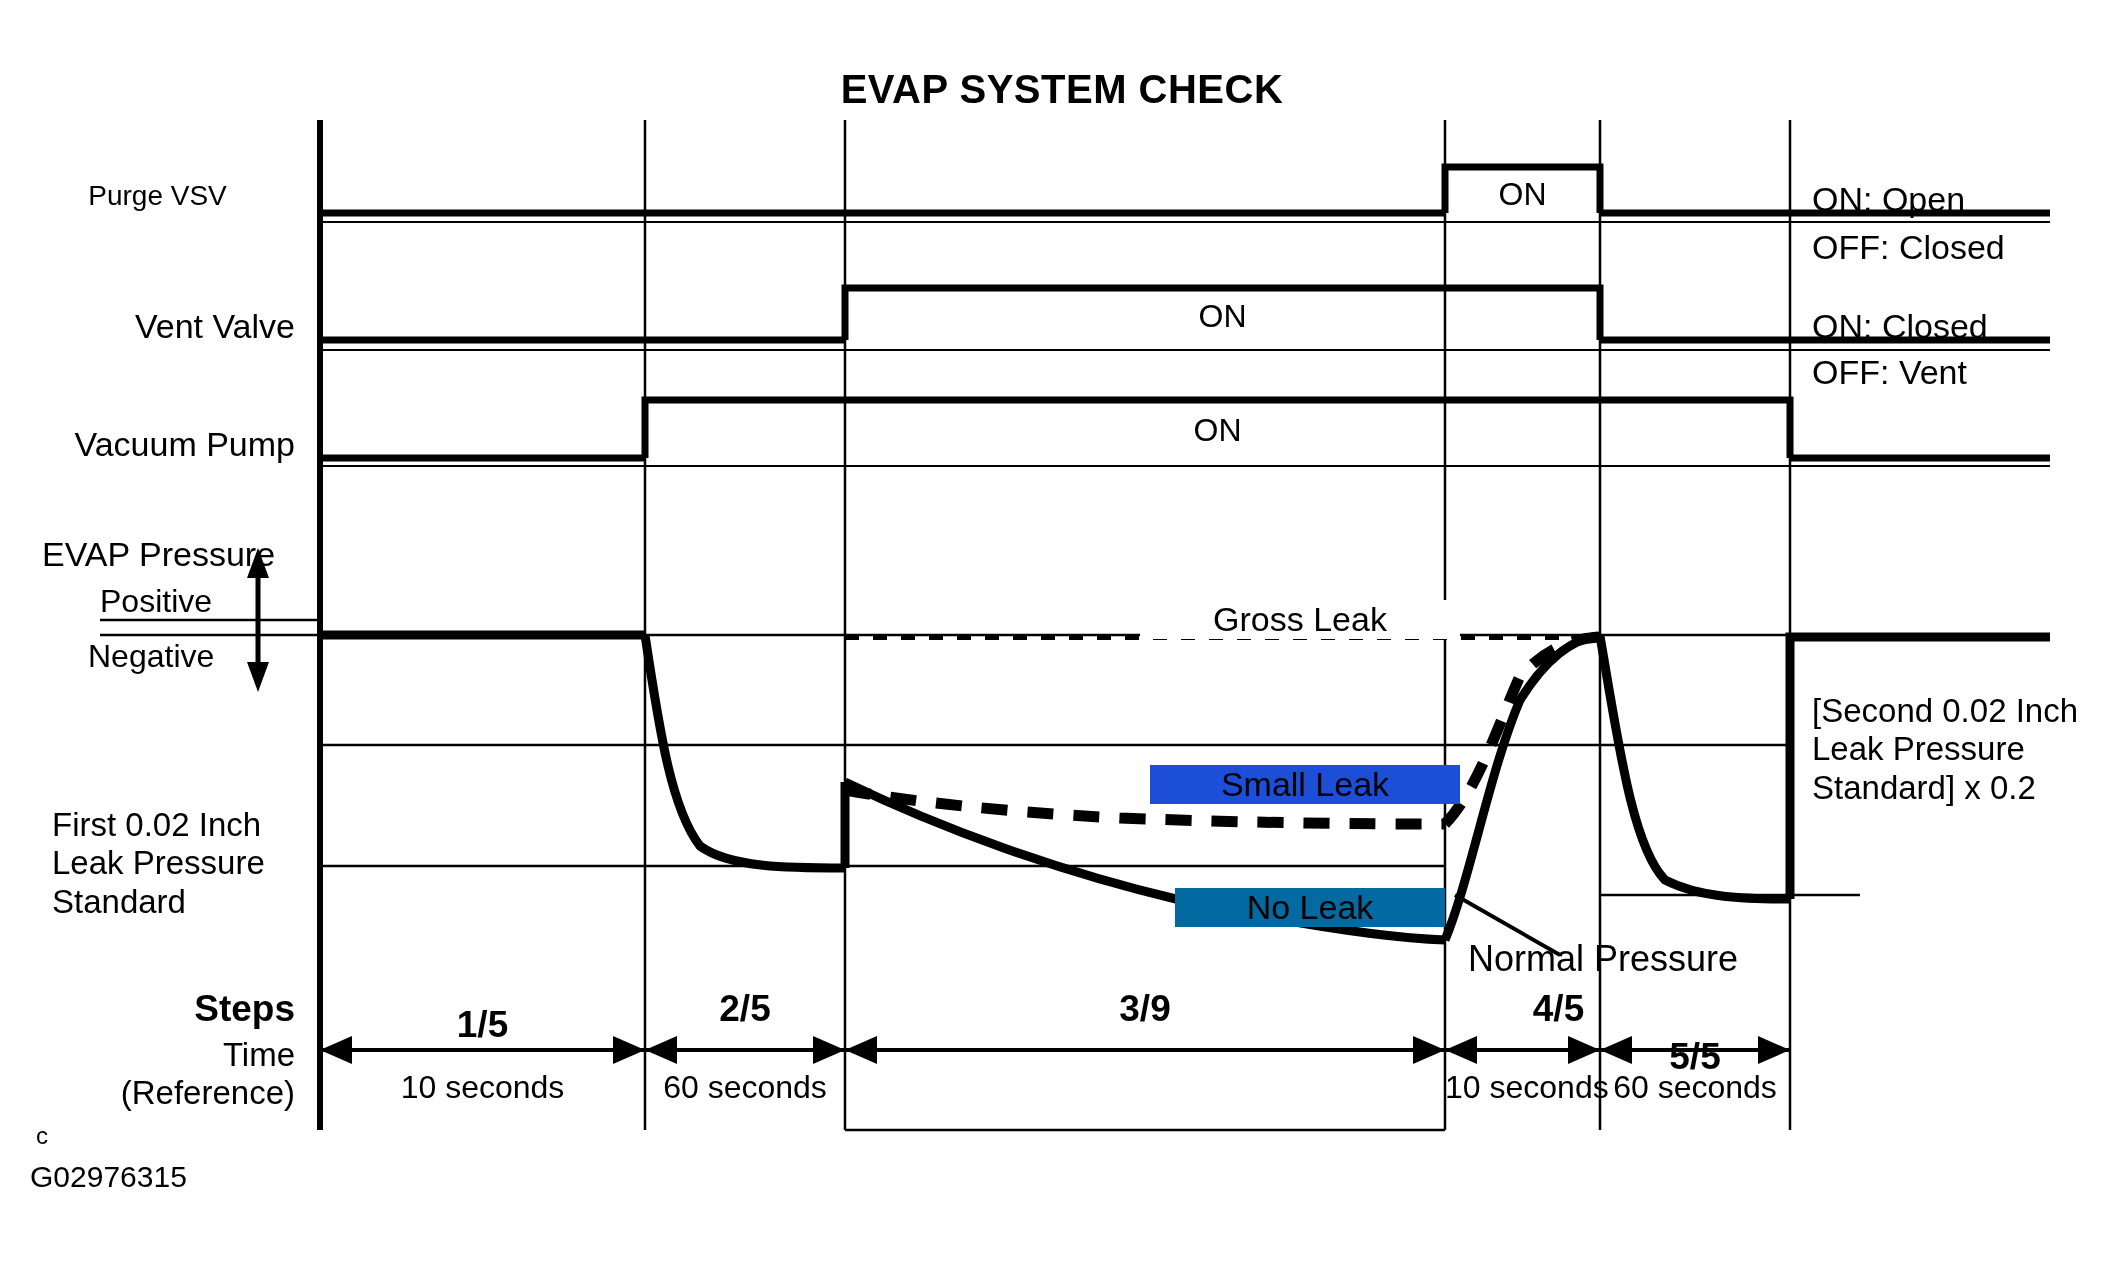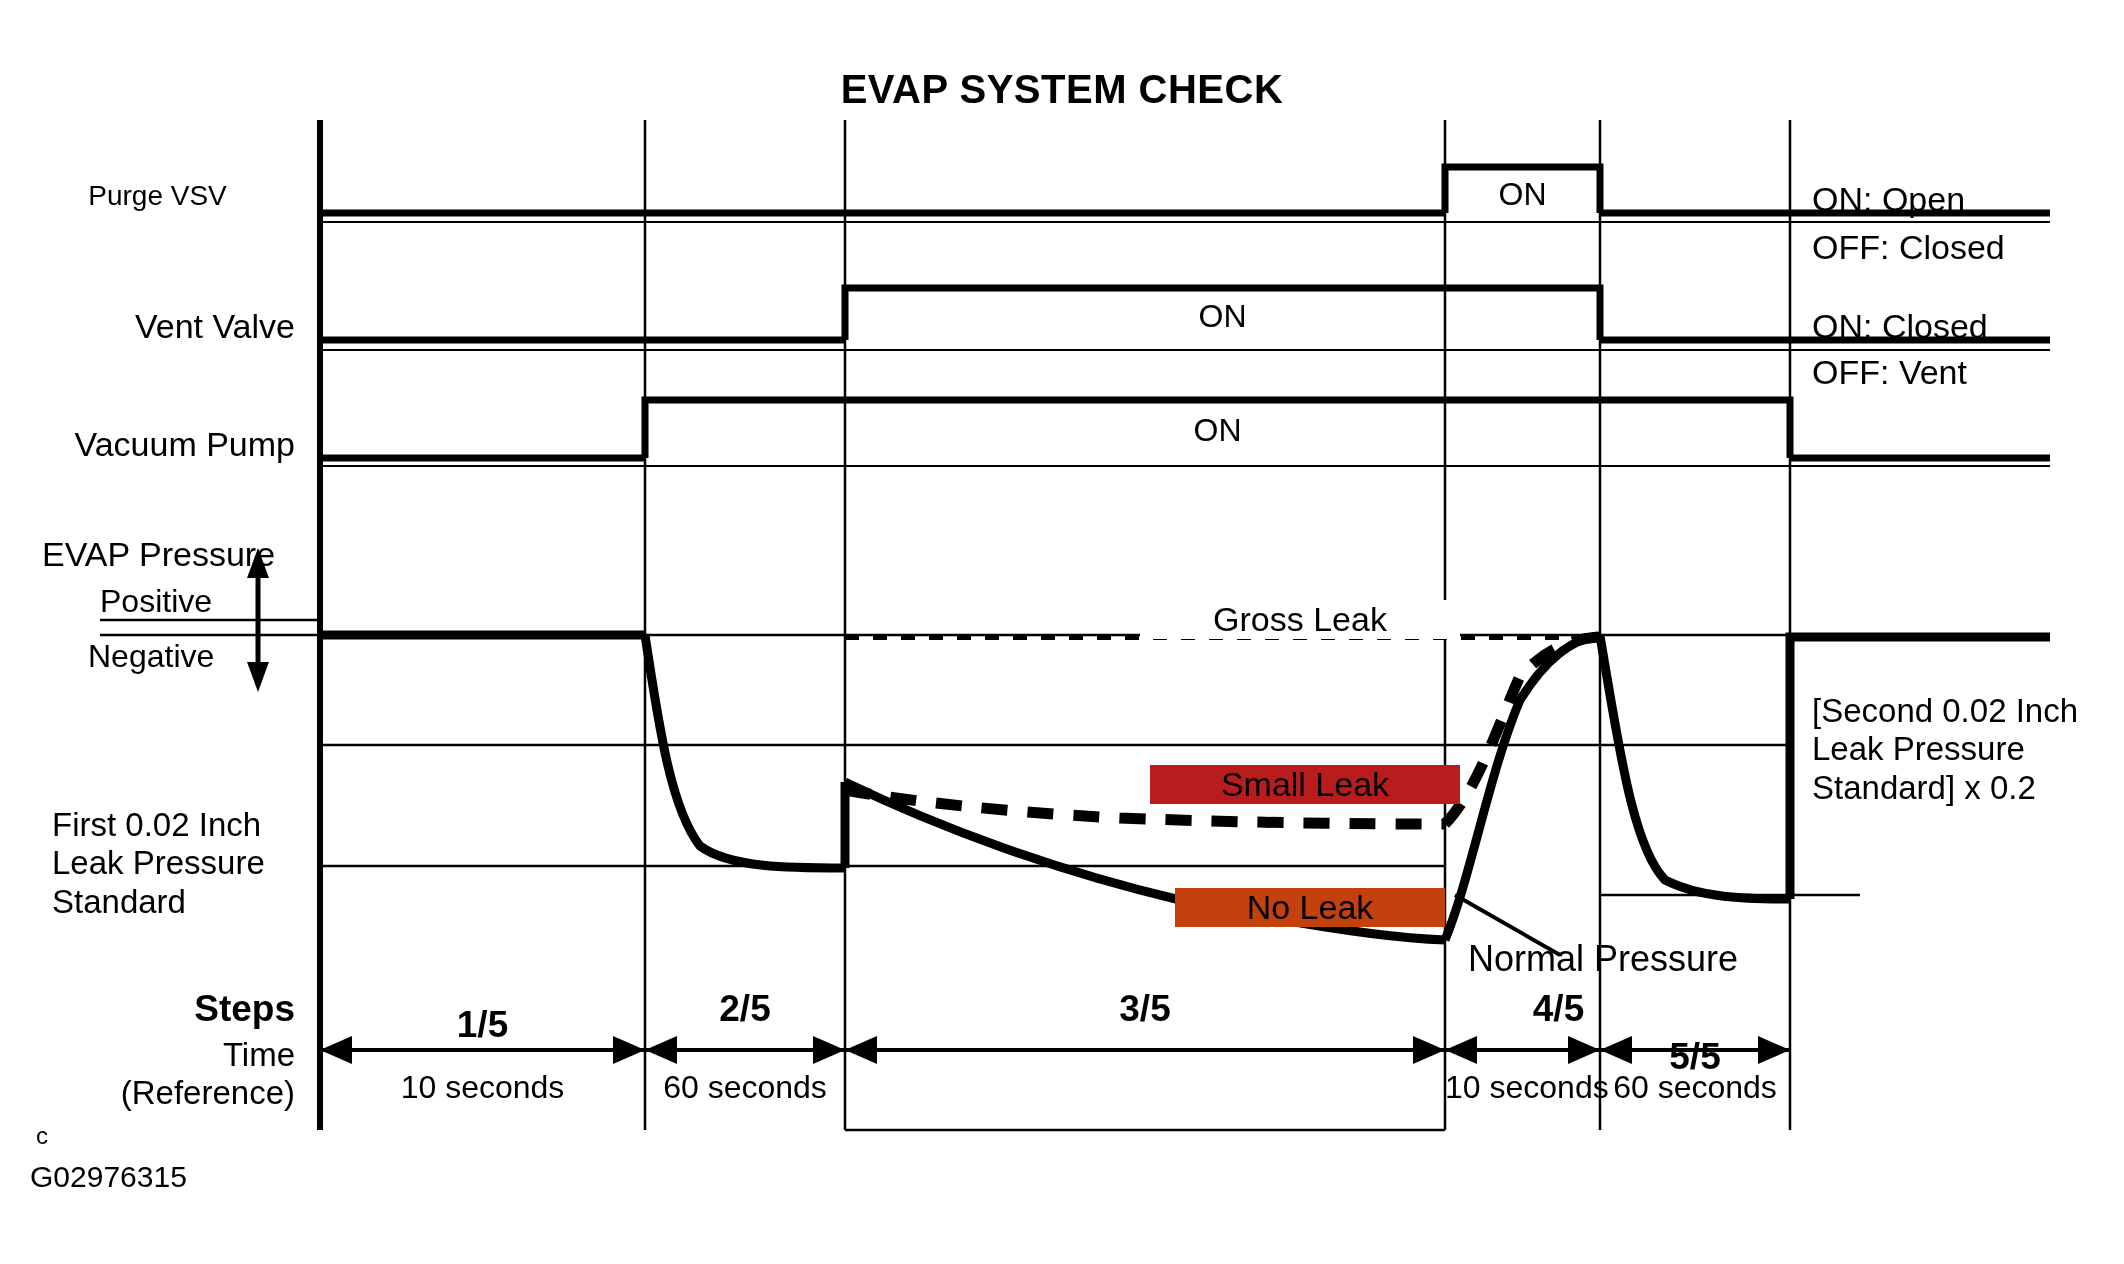--- a/index.html
+++ b/index.html
@@ -126,27 +126,27 @@
   <div class="lbl" style="left:1812px;top:228px;width:320px;font-size:34px;">OFF: Closed</div>
   <div class="lbl" style="left:1812px;top:307px;width:320px;font-size:34px;">ON: Closed</div>
   <div class="lbl" style="left:1812px;top:353px;width:320px;font-size:34px;">OFF: Vent</div>
   <div class="lbl" style="left:1812px;top:692px;width:310px;font-size:33px;">[Second 0.02 Inch<br>Leak Pressure<br>Standard] x 0.2</div>
 
   <div class="lbl c" style="left:1445px;top:176px;width:155px;font-size:32px;">ON</div>
   <div class="lbl c" style="left:845px;top:298px;width:755px;font-size:32px;">ON</div>
   <div class="lbl c" style="left:645px;top:412px;width:1145px;font-size:32px;">ON</div>
 
   <div class="lbl c" style="left:1140px;top:600px;width:320px;font-size:34px;background:#fff;">Gross Leak</div>
-  <div class="lbl c" style="left:1150px;top:765px;width:310px;font-size:34px;background:#b91c1c;">Small Leak</div>
-  <div class="lbl c" style="left:1175px;top:888px;width:270px;font-size:34px;background:#c2410c;">No Leak</div>
+  <div class="lbl c" style="left:1150px;top:765px;width:310px;font-size:34px;background:#1d4ed8;">Small Leak</div>
+  <div class="lbl c" style="left:1175px;top:888px;width:270px;font-size:34px;background:#0369a1;">No Leak</div>
   <div class="lbl" style="left:1468px;top:938px;width:360px;font-size:36px;">Normal Pressure</div>
 
   <div class="lbl c b" style="left:320px;top:988px;width:325px;font-size:37px;margin-top:16px;">1/5</div>
   <div class="lbl c b" style="left:645px;top:988px;width:200px;font-size:37px;">2/5</div>
-  <div class="lbl c b" style="left:845px;top:988px;width:600px;font-size:37px;">3/5</div>
+  <div class="lbl c b" style="left:845px;top:988px;width:600px;font-size:37px;">3/9</div>
   <div class="lbl c b" style="left:1445px;top:988px;width:155px;font-size:37px;margin-left:36px;">4/5</div>
   <div class="lbl c b" style="left:1600px;top:1036px;width:190px;font-size:37px;">5/5</div>
 
   <div class="lbl c" style="left:320px;top:1068px;width:325px;font-size:32px;line-height:1.22;">10 seconds</div>
   <div class="lbl c" style="left:645px;top:1068px;width:200px;font-size:32px;line-height:1.22;">60 seconds</div>
   <div class="lbl c" style="left:1445px;top:1068px;width:155px;font-size:32px;line-height:1.22;">10 seconds</div>
   <div class="lbl c" style="left:1600px;top:1068px;width:190px;font-size:32px;line-height:1.22;">60 seconds</div>
 
   <div class="lbl" style="left:36px;top:1122px;font-size:24px;">c</div>
   <div class="lbl" style="left:30px;top:1160px;font-size:30px;">G02976315</div>

